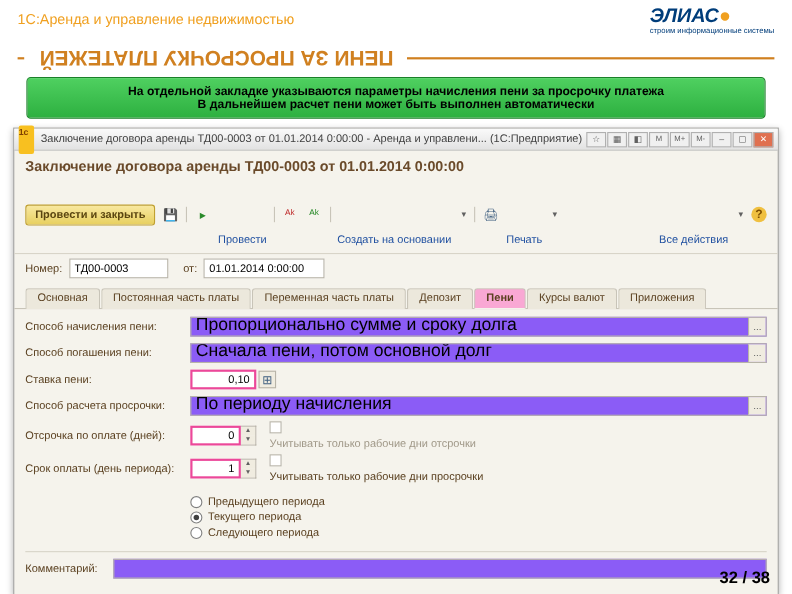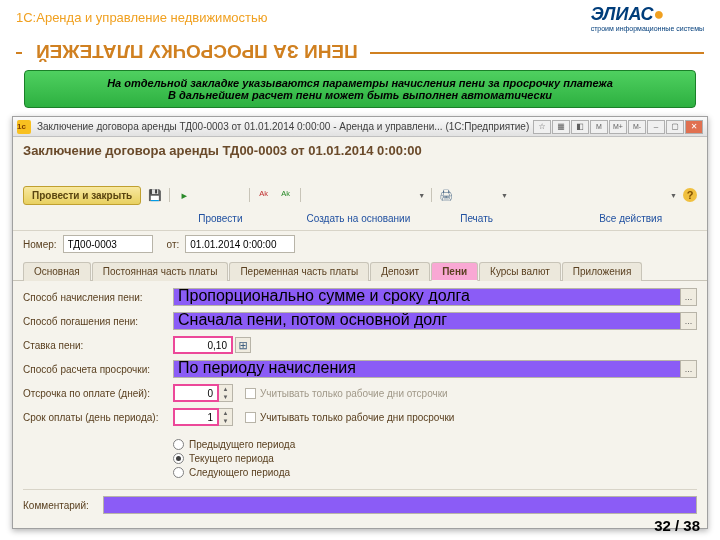--- a/index.html
+++ b/index.html
@@ -10,25 +10,25 @@
   .header-logo { color: #003d7a; font-weight: bold; font-size: 18px; font-style: italic; }
   .header-sub { font-size: 7px; color: #003d7a; font-weight: normal; font-style: normal; display: block; }
   
   .slide-title { color: #d08020; font-size: 19px; font-weight: bold; padding: 4px 16px 8px; transform: scaleY(-1) scaleX(-1); display: inline-block; margin-left: 20px; }
   .title-wrap { position: relative; }
   .title-line { position: absolute; height: 2px; background: #d08020; top: 20px; }
   .title-line.left { left: 16px; width: 6px; }
   .title-line.right { left: 370px; right: 16px; }
   
   .callout { margin: 4px 24px 8px; background: linear-gradient(#4fd060, #2db040); border: 1px solid #1a8028; border-radius: 4px; padding: 6px 12px; text-align: center; font-size: 11px; font-weight: bold; }
-  .callout-line { display: block; font-style: italic; }
+  .callout-line { display: block; }
   
   .app-window { margin: 6px 12px 0; border: 1px solid #a0a0a0; background: #f5f3ec; font-size: 10px; box-shadow: 0 2px 6px rgba(0,0,0,0.3); }
   .titlebar { background: linear-gradient(#fafafa, #e2e2e2); border-bottom: 1px solid #c0c0c0; display: flex; align-items: center; padding: 2px 4px; height: 20px; }
-  .tb-icon { width: 14px; height: 14px; background: #f8c020; border-radius: 2px; margin-right: 6px; font-size: 8px; line-height: 14px; color: #804000; font-weight: bold; }
+  .tb-icon { width: 14px; height: 26px; background: #f8c020; border-radius: 2px; margin-right: 6px; font-size: 8px; line-height: 14px; color: #804000; font-weight: bold; }
   .tb-title { flex: 1; color: #404040; font-size: 10px; }
   .tb-btns { display: flex; gap: 1px; }
   .tb-btn { width: 18px; height: 14px; background: #f0f0f0; border: 1px solid #b0b0b0; font-size: 8px; text-align: center; line-height: 12px; color: #606060; }
   .tb-close { background: #e07050; color: #fff; }
   
   .doc-title { padding: 6px 10px 4px; color: #6a4a2a; font-size: 13px; font-weight: bold; }
   
   .toolbar { padding: 4px 10px 6px; display: flex; align-items: center; gap: 6px; border-bottom: 1px solid #d8d4c8; }
   .btn-primary { background: linear-gradient(#f8e8a0, #e8d060); border: 1px solid #c0a030; border-radius: 3px; padding: 3px 8px; font-size: 10px; font-weight: bold; color: #5a4510; }
   .tool-icon { width: 16px; height: 16px; display: inline-flex; align-items: center; justify-content: center; font-size: 11px; color: #406080; }
@@ -47,21 +47,21 @@
   
   .form-grid { padding: 6px 10px; }
   .grid-row { display: flex; align-items: center; margin-bottom: 4px; min-height: 20px; }
   .grid-label { width: 150px; color: #5a4020; font-size: 10px; }
   .grid-field { flex: 1; position: relative; }
   .field-input { width: 100%; border: 1px solid #b8b4a8; background: #8b5cf6; padding: 0 20px 2px 4px; font-size: 16px; height: 18px; }
   .field-btn { position: absolute; right: 1px; top: 1px; width: 16px; height: 16px; background: #f0ece0; border-left: 1px solid #b8b4a8; font-size: 9px; text-align: center; line-height: 16px; color: #606060; }
   .small-field { width: 60px; border: 2px solid #ec4899; background: #fff; padding: 2px 4px; font-size: 10px; height: 18px; text-align: right; }
   .spinner { width: 14px; height: 18px; display: inline-flex; flex-direction: column; border: 1px solid #b8b4a8; border-left: none; }
   .spin-btn { flex: 1; background: #f0ece0; font-size: 6px; text-align: center; line-height: 8px; color: #606060; }
-  .checkbox-wrap { display: inline-flex; align-items: flex-start; gap: 4px; margin-left: 12px; color: #a09888; font-size: 10px; }
+  .checkbox-wrap { display: inline-flex; align-items: flex-start; gap: 4px; margin-left: 12px; color: #a09888; font-size: 10px; flex-direction: column; }
   .checkbox { width: 11px; height: 11px; border: 1px solid #b8b4a8; background: #fff; }
   
   .radio-group { padding: 2px 10px 6px 160px; }
   .radio-row { display: flex; align-items: center; gap: 5px; margin-bottom: 3px; color: #5a4020; font-size: 10px; }
   .radio { width: 11px; height: 11px; border: 1px solid #808080; border-radius: 50%; background: #fff; display: flex; align-items: center; justify-content: center; }
   .radio.checked::after { content: ""; width: 5px; height: 5px; background: #404040; border-radius: 50%; }
   
   .divider { height: 1px; background: #d8d4c8; margin: 2px 10px; }
   
   .page-counter { position: absolute; bottom: 6px; right: 20px; font-size: 15px; font-weight: bold; }

